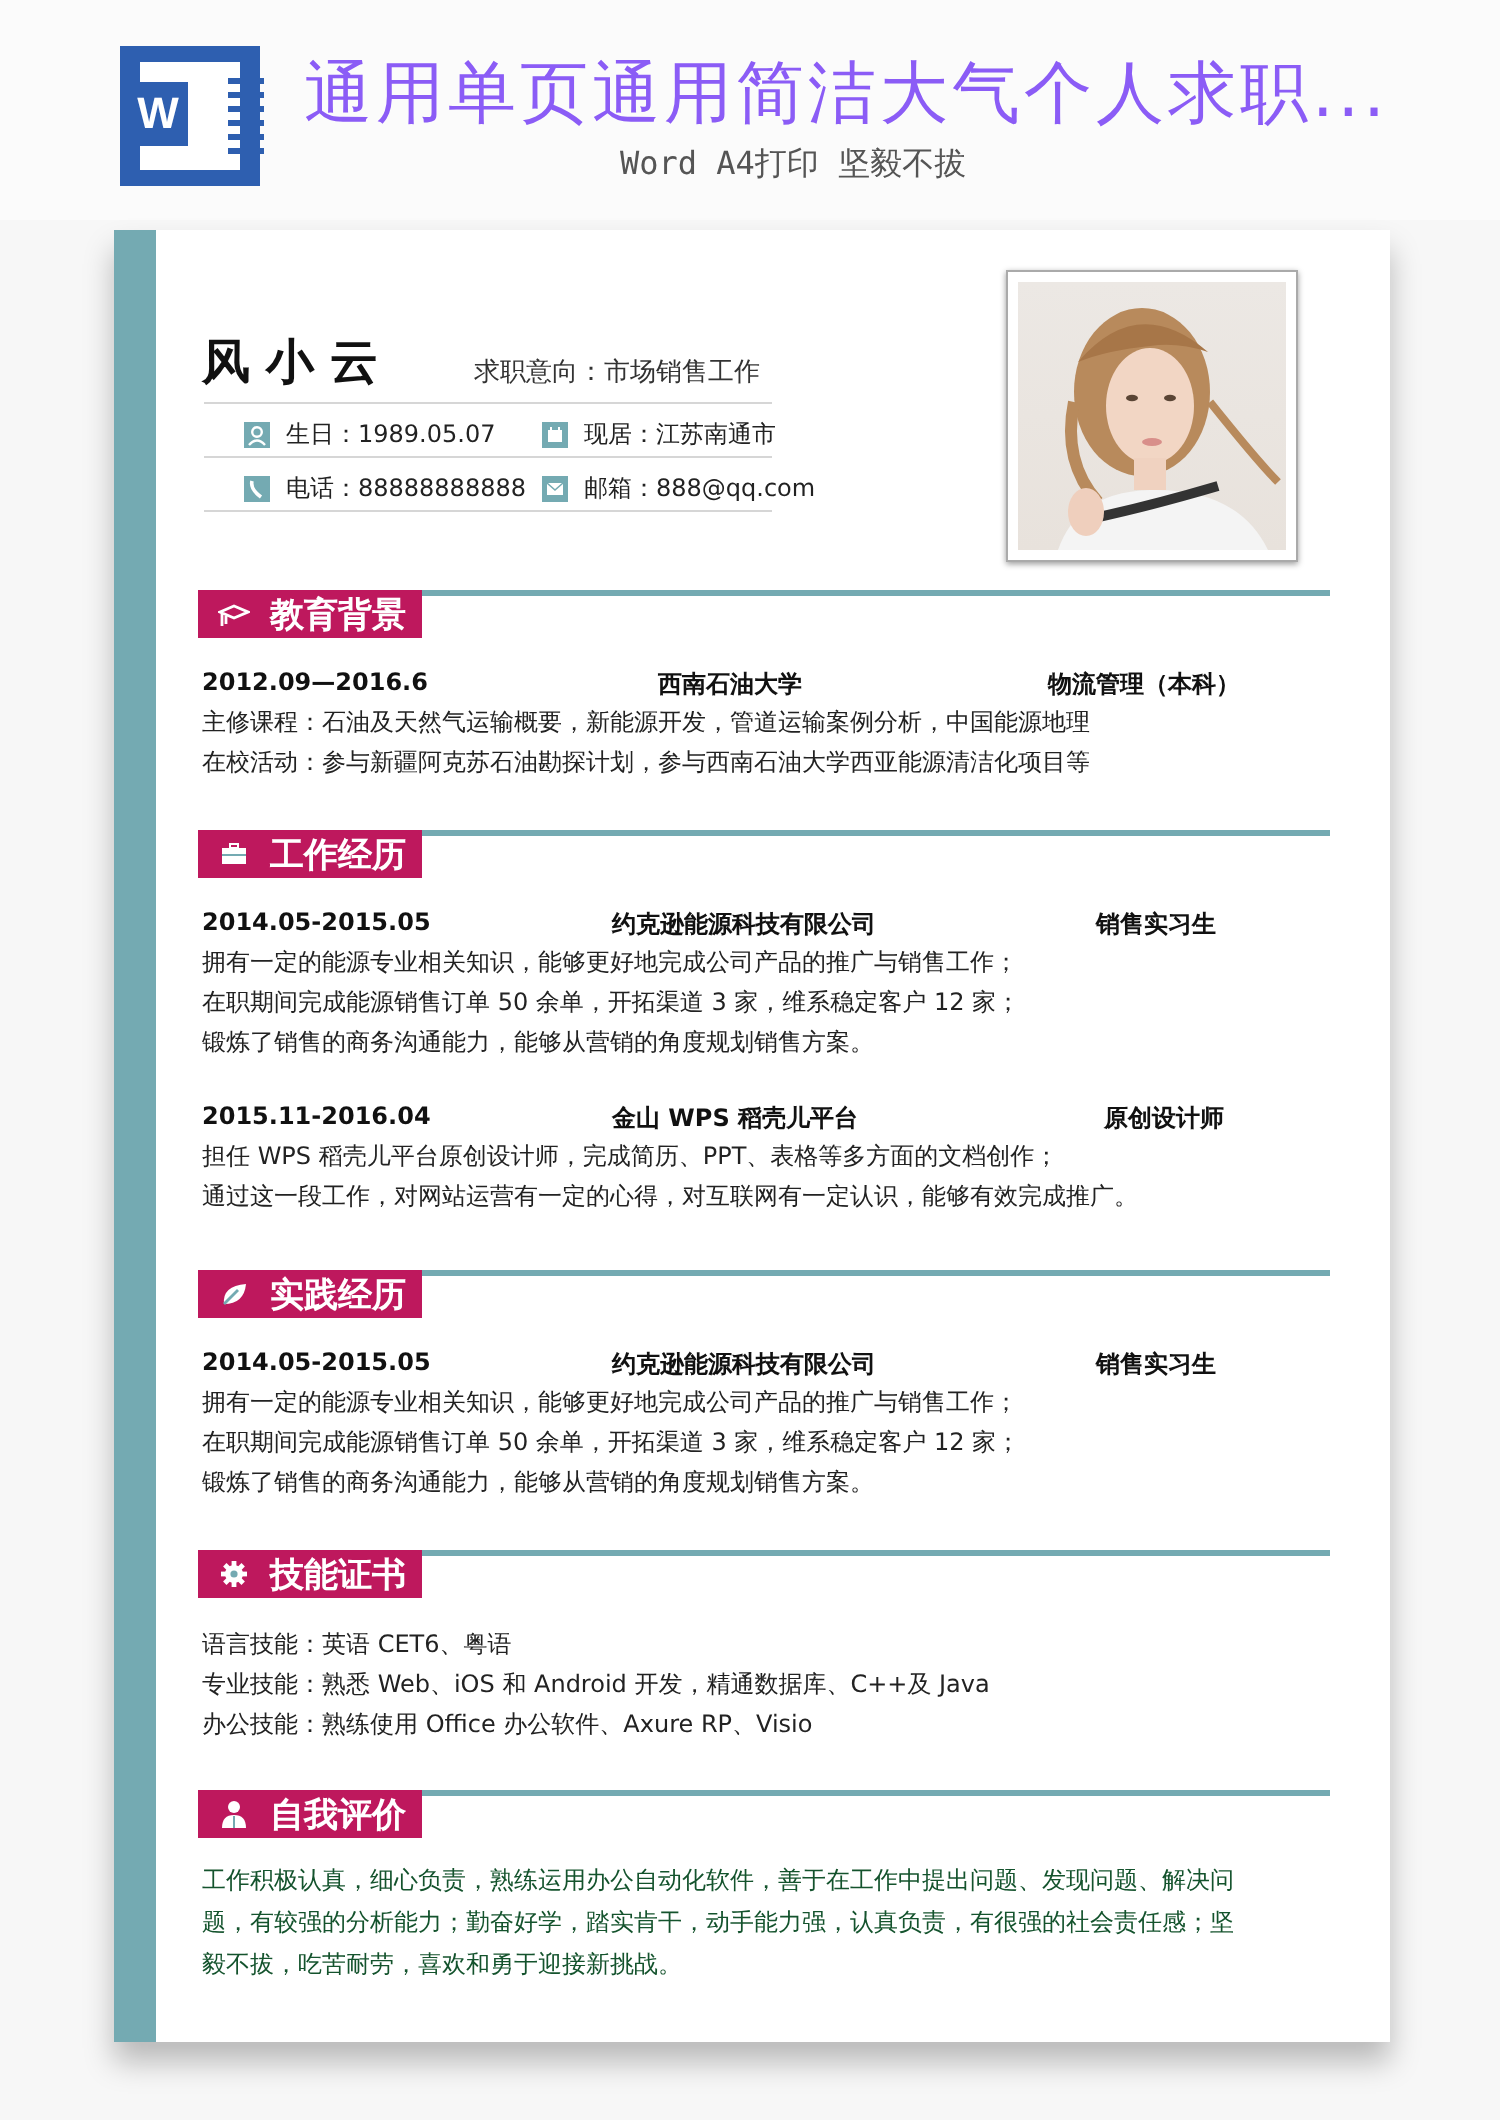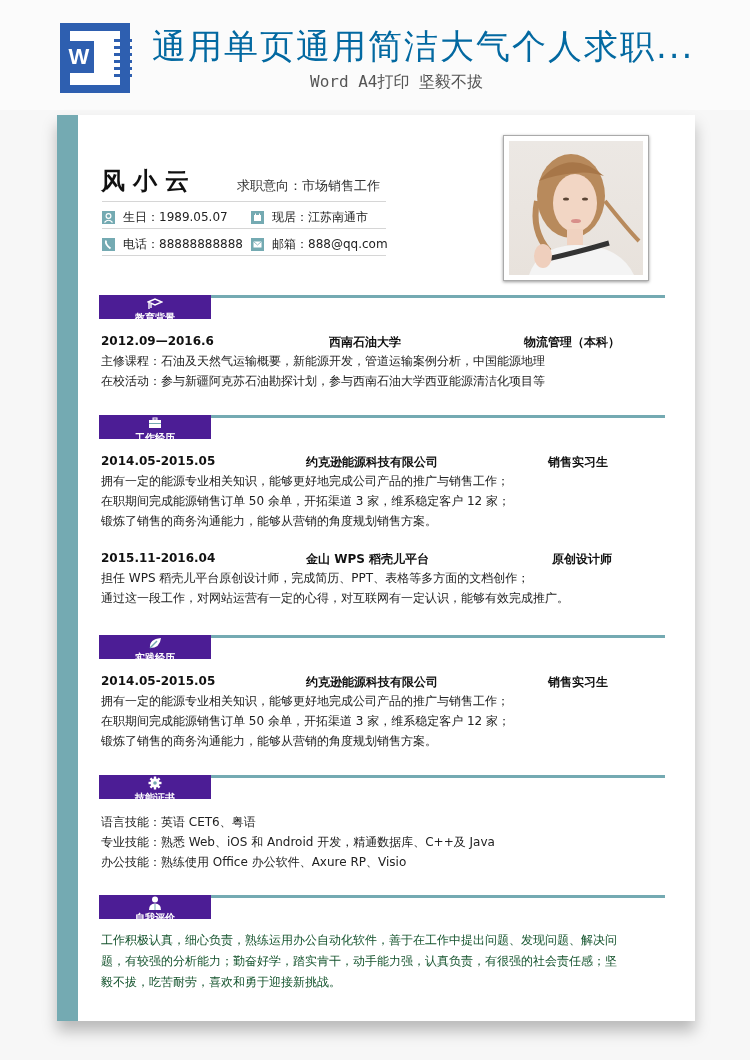--- a/index.html
+++ b/index.html
@@ -9,40 +9,40 @@
     font-family: "DejaVu Sans", "Liberation Sans", sans-serif;
     color: #222;
     position: relative;
   }
   
   .banner { position: absolute; left: 0; top: 0; width: 750px; height: 110px; background: #fbfbfb; }
   .word-icon { position: absolute; left: 60px; top: 23px; width: 70px; height: 70px; background: #2e5fb0; }
   .word-icon .page { position: absolute; left: 10px; top: 8px; width: 50px; height: 54px; background: #fff; }
   .word-icon .page .line { position: absolute; right: 6px; height: 3px; width: 18px; background: #2e5fb0; }
   .word-icon .w-box { position: absolute; left: 4px; top: 18px; width: 30px; height: 32px; background: #2e5fb0; color: #fff; font-weight: bold; font-size: 22px; line-height: 32px; text-align: center; font-family: "Liberation Sans", sans-serif; }
-  .banner-title { position: absolute; left: 152px; top: 24px; font-size: 34px; letter-spacing: 2px; color: #0369a1; white-space: nowrap; font-family: "DejaVu Sans", sans-serif; }
+  .banner-title { position: absolute; left: 152px; top: 24px; font-size: 34px; letter-spacing: 2px; color: #8b5cf6; white-space: nowrap; font-family: "DejaVu Sans", sans-serif; }
   .banner-sub { position: absolute; left: 310px; top: 72px; font-size: 16px; color: #555; font-family: "DejaVu Sans Mono", monospace; white-space: nowrap; }
 
   
   .paper { position: absolute; left: 57px; top: 115px; width: 638px; height: 906px; background: #fff; box-shadow: 0 10px 14px rgba(0,0,0,0.25); }
   .side-bar { position: absolute; left: 0; top: 0; width: 21px; height: 906px; background: #74aab2; }
 
   .name { position: absolute; left: 44px; top: 50px; font-size: 24px; font-weight: bold; letter-spacing: 8px; color: #111; text-align: right; }
   .intent { position: absolute; left: 180px; top: 62px; font-size: 13px; color: #333; white-space: nowrap; }
   .hr { position: absolute; left: 45px; width: 284px; height: 1px; background: #d6d6d6; }
-  .info { position: absolute; font-size: 12px; color: #222; white-space: nowrap; display: flex; align-items: center; }
+  .info { position: absolute; font-size: 12px; color: #222; white-space: nowrap; display: flex; align-items: center; margin-left: 20px; }
   .info .ic { width: 13px; height: 13px; background: #74aab2; margin-right: 8px; position: relative; display: inline-block; }
   .info .ic svg { position: absolute; left: 0; top: 0; }
 
   .photo { position: absolute; left: 446px; top: 20px; width: 144px; height: 144px; border: 1px solid #aaa; background: #fff; box-shadow: 0 1px 3px rgba(0,0,0,0.4); }
   .photo .img { position: absolute; left: 5px; top: 5px; width: 134px; height: 134px; background: linear-gradient(180deg, #ece8e4 0%, #e8e2dc 100%); overflow: hidden; }
 
   
   .sec { position: absolute; left: 42px; width: 566px; height: 24px; }
-  .sec .tab { position: absolute; left: 0; top: 0; width: 112px; height: 24px; background: #4c1d95; color: #fff; font-weight: bold; font-size: 10px; display: flex; align-items: center; flex-direction: column; }
+  .sec .tab { position: absolute; left: 0; top: 0; width: 112px; height: 24px; background: #be185d; color: #fff; font-weight: bold; font-size: 17px; display: flex; align-items: center; }
   .sec .tab .sic { width: 16px; height: 16px; margin: 0 10px 0 10px; display: inline-block; }
   .sec .rule { position: absolute; left: 112px; top: 0; width: 454px; height: 3px; background: #74aab2; }
 
   .row { position: absolute; left: 44px; width: 520px; font-size: 12px; font-weight: bold; color: #111; white-space: nowrap; }
   .row .c2 { position: absolute; top: 0; }
   .row .c3 { position: absolute; top: 0; }
   .line { position: absolute; left: 44px; font-size: 12px; color: #222; white-space: nowrap; }
   .para { position: absolute; left: 44px; width: 520px; font-size: 12px; line-height: 21px; color: #14532d; }
 </style>
 </head>

